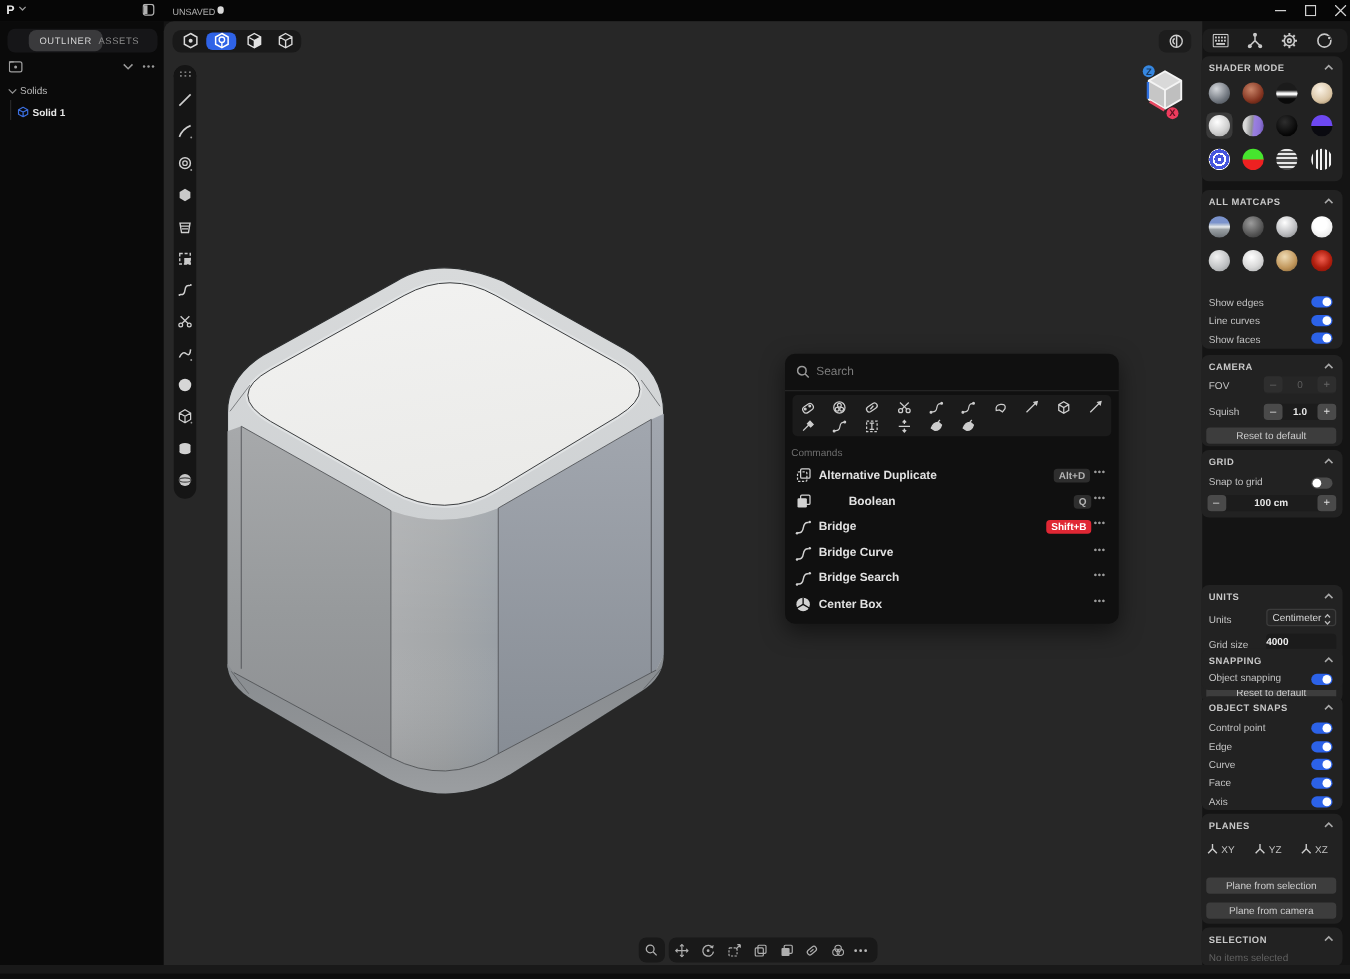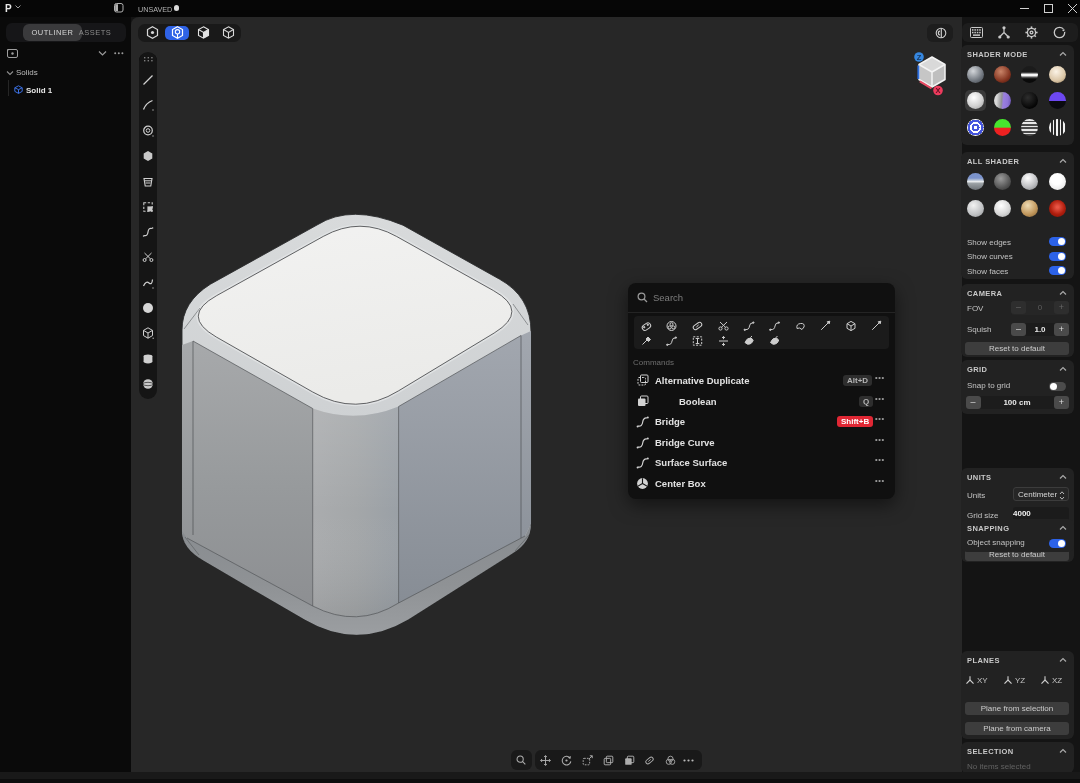--- a/index.html
+++ b/index.html
@@ -505,21 +505,21 @@
         <circle cx="11.8" cy="2.6" r="1" fill="#d2d2d2"></circle>
       </svg>
     <div class="citem" style="left:27px; top:153.5px;">Bridge Curve</div>
     <div class="cdots" style="top:151.5px;">•••</div>
 
     <svg class="abs" style="left:8px; top:173px" width="14" height="14">
         <path d="M2 11 Q6 12 6.7 7 Q7.4 2.5 11 3" stroke="#d2d2d2" fill="none" stroke-width="1.2"></path>
         <circle cx="1.6" cy="11.5" r="1" fill="#d2d2d2"></circle>
         <circle cx="11.8" cy="2.6" r="1" fill="#d2d2d2"></circle>
       </svg>
-    <div class="citem" style="left:27px; top:174px;">Surface Surface</div>
+    <div class="citem" style="left:27px; top:174px;">Bridge Search</div>
     <div class="cdots" style="top:172px;">•••</div>
 
     <svg class="abs" style="left:8px; top:194px" width="13" height="13">
         <circle cx="6.5" cy="6.5" r="5.4" fill="#d2d2d2"></circle>
         <path d="M6.5 1.2 L6.5 6.5 M6.5 6.5 L1.6 9.4 M6.5 6.5 L11.4 9.4" stroke="#101010" stroke-width="1.1" fill="none"></path>
       </svg>
     <div class="citem" style="left:27px; top:194.5px;">Center Box</div>
     <div class="cdots" style="top:192.5px;">•••</div>
   </div>
 
@@ -594,38 +594,38 @@
       <div class="sphere" style="left:60px; top:46.5px; background:radial-gradient(circle at 40% 33%, #2e2e2e, #050505 70%);"></div>
       <div class="sphere" style="left:88px; top:46.5px; background:linear-gradient(180deg, #6d48f2 0 50%, #0a0a10 53%);"></div>
 
       <div class="sphere" style="left:6px; top:74px; background:repeating-radial-gradient(circle at 50% 50%, #ffffff 0 1.5px, #4656dd 1.5px 4px); "></div>
       <div class="sphere" style="left:33px; top:74px; background:linear-gradient(180deg, #46e52e 0 49%, #ee2121 52%);"></div>
       <div class="sphere" style="left:60px; top:74px; background:repeating-linear-gradient(180deg, #e8e8e8 0 1.6px, #4a4a4a 1.6px 3.4px);"></div>
       <div class="sphere" style="left:88px; top:74px; background:repeating-linear-gradient(90deg, #f2f2f2 0 1.6px, #2a2a2a 1.6px 3.6px);"></div>
     </div>
 
     <div class="rsec" style="top:135px; height:127px;">
-      <div class="rhead">ALL SHADER</div>
+      <div class="rhead">ALL MATCAPS</div>
       <svg class="rchev" width="8" height="6">
           <path d="M1 4.5 L4 1.5 L7 4.5" stroke="#a8a8a8" stroke-width="1.2" fill="none"></path>
         </svg>
       <div class="sphere" style="left:6px; top:21px; background:linear-gradient(180deg, #7b93cc 0 30%, #b8c4d6 42%, #e8ebee 50%, #9aa0a4 62%, #6d7277 100%);"></div>
       <div class="sphere" style="left:33px; top:21px; background:radial-gradient(circle at 40% 33%, #9c9c9c, #555555 60%, #2b2b2b);"></div>
       <div class="sphere" style="left:60px; top:21px; background:radial-gradient(circle at 40% 30%, #ffffff, #bcbdc0 58%, #7b7d80);"></div>
       <div class="sphere" style="left:88px; top:21px; background:radial-gradient(circle at 44% 38%, #ffffff 35%, #ececec 70%, #c8c8c8);"></div>
       <div class="sphere" style="left:6px; top:48px; background:radial-gradient(circle at 38% 32%, #f2f2f2, #c0c2c4 58%, #8e9092);"></div>
       <div class="sphere" style="left:33px; top:48px; background:radial-gradient(circle at 42% 34%, #ffffff, #d8d8d8 55%, #a2a4a6);"></div>
       <div class="sphere" style="left:60px; top:48px; background:radial-gradient(circle at 40% 32%, #eedbb4, #c1975c 58%, #7c5c30);"></div>
       <div class="sphere" style="left:88px; top:48px; background:radial-gradient(circle at 50% 42%, #e85545 8%, #b01e0e 55%, #7a0f05);"></div>
 
       <div class="rlabel" style="top:85.5px;">Show edges</div>
         <div class="toggle" style="top:85px;">
           <i></i>
         </div>
-      <div class="rlabel" style="top:100px;">Show curves</div>
+      <div class="rlabel" style="top:100px;">Line curves</div>
         <div class="toggle" style="top:99.5px;">
           <i></i>
         </div>
       <div class="rlabel" style="top:114.5px;">Show faces</div>
         <div class="toggle" style="top:114px;">
           <i></i>
         </div>
     </div>
 
     <div class="rsec" style="top:267px; height:73px;">
@@ -687,20 +687,46 @@
       <div class="rhead">SNAPPING</div>
       <svg class="rchev" width="8" height="6">
           <path d="M1 4.5 L4 1.5 L7 4.5" stroke="#a8a8a8" stroke-width="1.2" fill="none"></path>
         </svg>
       <div class="rlabel" style="top:19px;">Object snapping</div>
         <div class="toggle" style="top:20px;">
           <i></i>
         </div>
     </div>
 
+    <div class="rsec" style="top:540px; height:91px;">
+      <div class="rhead">OBJECT SNAPS</div>
+      <svg class="rchev" width="8" height="6">
+          <path d="M1 4.5 L4 1.5 L7 4.5" stroke="#a8a8a8" stroke-width="1.2" fill="none"></path>
+        </svg>
+      <div class="rlabel" style="top:21px;">Control point</div>
+        <div class="toggle" style="top:21px;">
+          <i></i>
+        </div>
+      <div class="rlabel" style="top:36px;">Edge</div>
+        <div class="toggle" style="top:36px;">
+          <i></i>
+        </div>
+      <div class="rlabel" style="top:50px;">Curve</div>
+        <div class="toggle" style="top:50px;">
+          <i></i>
+        </div>
+      <div class="rlabel" style="top:65px;">Face</div>
+        <div class="toggle" style="top:65px;">
+          <i></i>
+        </div>
+      <div class="rlabel" style="top:80px;">Axis</div>
+        <div class="toggle" style="top:79.5px;">
+          <i></i>
+        </div>
+    </div>
 
     <div class="rsec" style="top:634px; height:88px;">
       <div class="rhead">PLANES</div>
       <svg class="rchev" width="8" height="6">
           <path d="M1 4.5 L4 1.5 L7 4.5" stroke="#a8a8a8" stroke-width="1.2" fill="none"></path>
         </svg>
       <div class="planebtn abs" style="left:4px; top:20px;"><svg width="10" height="10">
             <g stroke="#cfcfcf" stroke-width="1.1">
               <line x1="5" y1="5" x2="5" y2="1.2"></line>
               <line x1="5" y1="5" x2="1.5" y2="8.6"></line>

